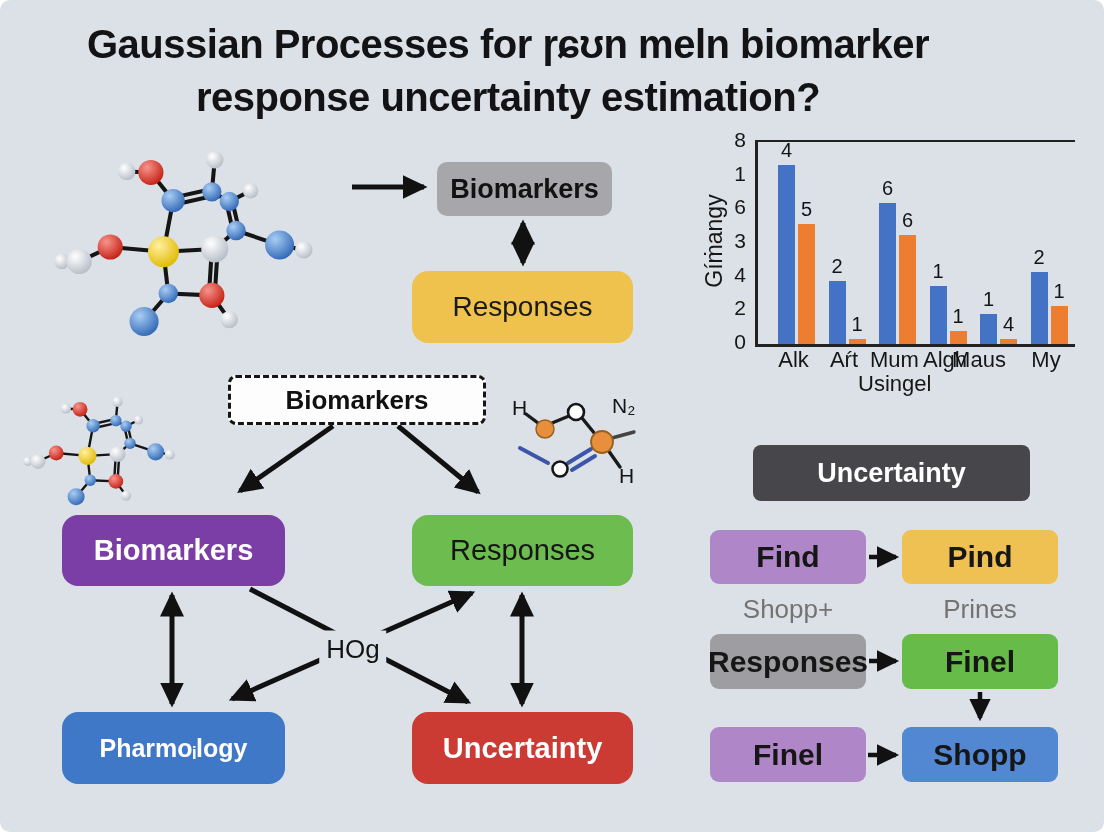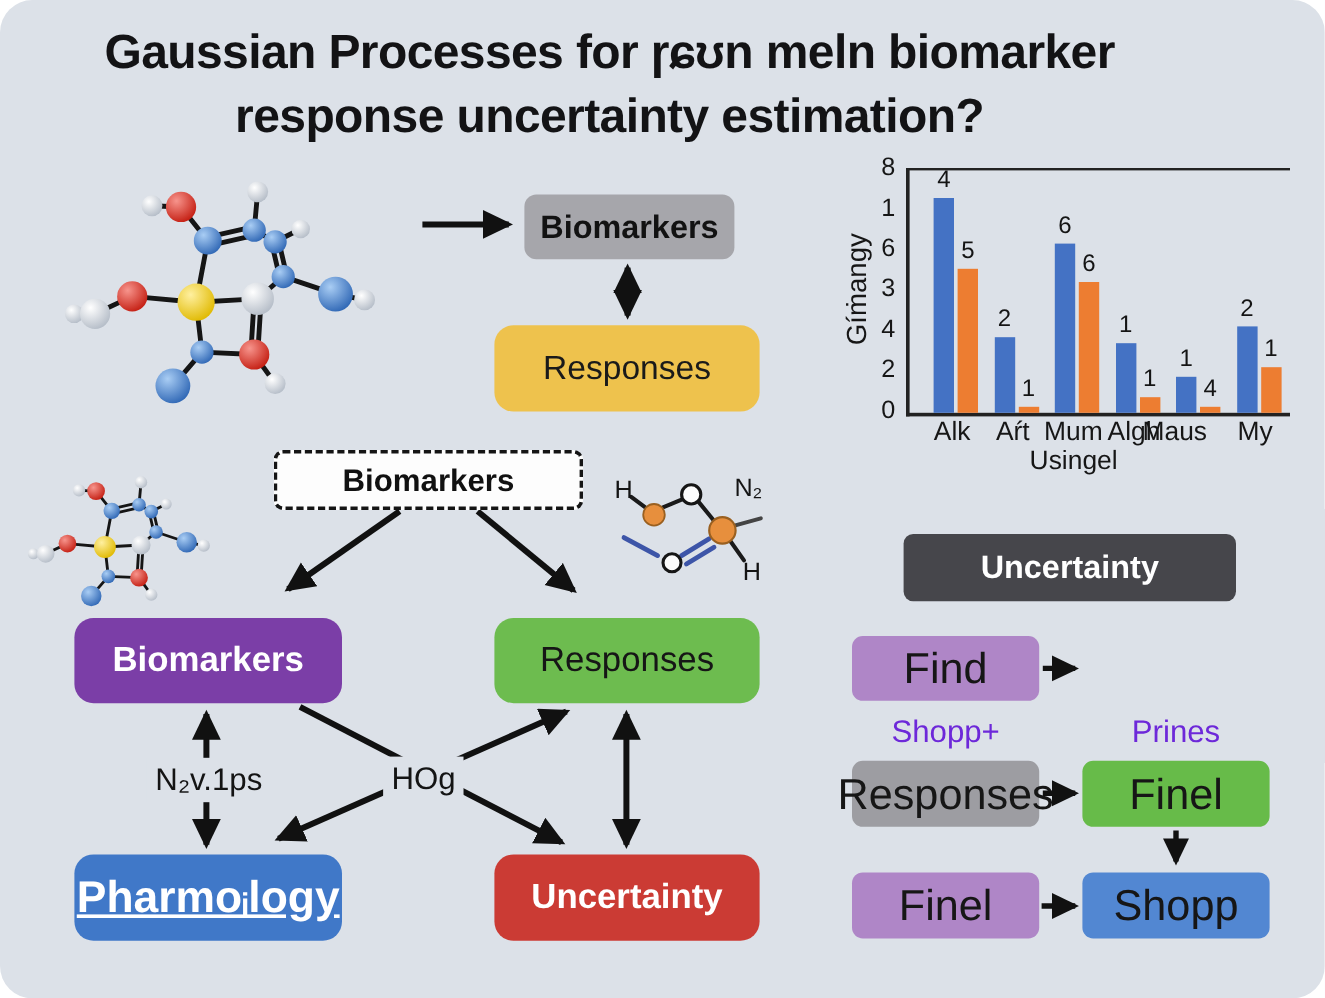--- a/index.html
+++ b/index.html
@@ -1,45 +1,45 @@
 <!DOCTYPE html>
 <html><head>
 <meta charset="utf-8">
 <style>
   html,body{margin:0;padding:0;background:#ffffff;}
   body{width:1104px;height:832px;position:relative;font-family:"Liberation Sans","DejaVu Sans",sans-serif;}
-  .panel{position:absolute;left:0;top:0;width:1104px;height:832px;background:#dce1e8;border-radius:27px;overflow:hidden;}
+  .panel{position:absolute;left:0;top:0;width:1104px;height:832px;background:#dce1e8;border-radius:10px;overflow:hidden;}
   .title{position:absolute;left:0;top:18px;width:1016px;text-align:center;font-size:40px;font-weight:bold;
          color:#131315;line-height:1.32;letter-spacing:-0.5px;}
   .overlay{position:absolute;left:0;top:0;width:1104px;height:832px;pointer-events:none;z-index:2;}
   .box{position:absolute;display:flex;align-items:center;justify-content:center;z-index:4;}
   #box-top-bio{left:437px;top:162px;width:175px;height:54px;background:#a6a6ab;border-radius:10px;
                font-size:27px;font-weight:bold;color:#121212;}
   #box-top-resp{left:412px;top:271px;width:221px;height:72px;background:#eec24d;border-radius:16px;
                font-size:28px;font-weight:500;color:#1a1a1a;}
   #box-dashed{left:228px;top:375px;width:252px;height:44px;background:#fdfdfd;border:3.5px dashed #151515;
                border-radius:8px;font-size:26px;font-weight:bold;color:#111;}
   #box-bio{left:62px;top:515px;width:223px;height:71px;background:#7b3ea7;border-radius:16px;
                font-size:29px;font-weight:bold;color:#fff;}
   #box-resp{left:412px;top:515px;width:221px;height:71px;background:#6dbc4f;border-radius:16px;
                font-size:29px;font-weight:500;color:#161616;}
   #box-pharm{left:62px;top:712px;width:223px;height:72px;background:#4078c8;border-radius:16px;
-               font-size:37px;font-weight:bold;color:#fff;text-decoration:underline;}
+               font-size:25px;font-weight:bold;color:#fff;}
   #box-unc{left:412px;top:712px;width:221px;height:72px;background:#cb3b34;border-radius:16px;
                font-size:29px;font-weight:bold;color:#fff;}
   #box-unc-header{left:753px;top:445px;width:277px;height:56px;background:#46464b;border-radius:8px;
                font-size:27px;font-weight:bold;color:#fff;}
-  .rbox{font-size:36px;font-weight:400;color:#161616;border-radius:9px;}
+  .rbox{font-size:30px;font-weight:700;color:#161616;border-radius:9px;}
   #rp-find{left:710px;top:530px;width:156px;height:54px;background:#af86c7;}
   #rp-pind{left:902px;top:530px;width:156px;height:54px;background:#efc052;}
   #rp-resp{left:710px;top:634px;width:156px;height:55px;background:#9d9da2;}
   #rp-finel1{left:902px;top:634px;width:156px;height:55px;background:#67bb49;}
   #rp-finel2{left:710px;top:727px;width:156px;height:55px;background:#af86c7;}
   #rp-prines{left:902px;top:727px;width:156px;height:55px;background:#5287d2;}
-  .sublabel{position:absolute;width:160px;text-align:center;font-size:26px;color:#6d28d9;z-index:3;}
+  .sublabel{position:absolute;width:160px;text-align:center;font-size:26px;color:#737373;z-index:3;}
   #lbl-shopp{left:708px;top:594px;}
   #lbl-prilon{left:900px;top:594px;}
   .edge-label{position:absolute;transform:translate(-50%,-50%);background:#dce1e8;padding:3px 7px;
               font-size:26px;color:#141414;z-index:3;white-space:nowrap;}
   
   .chart{position:absolute;left:700px;top:125px;width:395px;height:272px;z-index:3;color:#161616;}
   .plot{position:absolute;left:55px;top:15px;width:317px;height:202px;
         border-left:3px solid #222;border-bottom:3px solid #222;border-top:2.5px solid #222;}
   .bar{position:absolute;}
   .bar-label{position:absolute;width:30px;text-align:center;font-size:20px;color:#141414;}
@@ -198,28 +198,30 @@
   <div class="box" id="box-resp">
       <span>Responses</span>
     </div>
   <div class="box" id="box-pharm">
       <span>Pharmoᵢlogy</span>
     </div>
   <div class="box" id="box-unc">
       <span>Uncertainty</span>
     </div>
 
-  <div class="edge-label" style="left:174px;top:650px;">N₂v.1ps</div>
   <div class="edge-label" style="left:353px;top:649px;">HOg</div>
 
   <div class="box" id="box-unc-header">
       <span>Uncertainty</span>
     </div>
   <div class="box rbox" id="rp-find">
       <span>Find</span>
+    </div>
+  <div class="box rbox" id="rp-pind">
+      <span>Pind</span>
     </div>
   <div class="sublabel" id="lbl-shopp">Shopp+</div>
   <div class="sublabel" id="lbl-prilon">Prines</div>
   <div class="box rbox" id="rp-resp">
       <span>Responses</span>
     </div>
   <div class="box rbox" id="rp-finel1">
       <span>Finel</span>
     </div>
   <div class="box rbox" id="rp-finel2">

